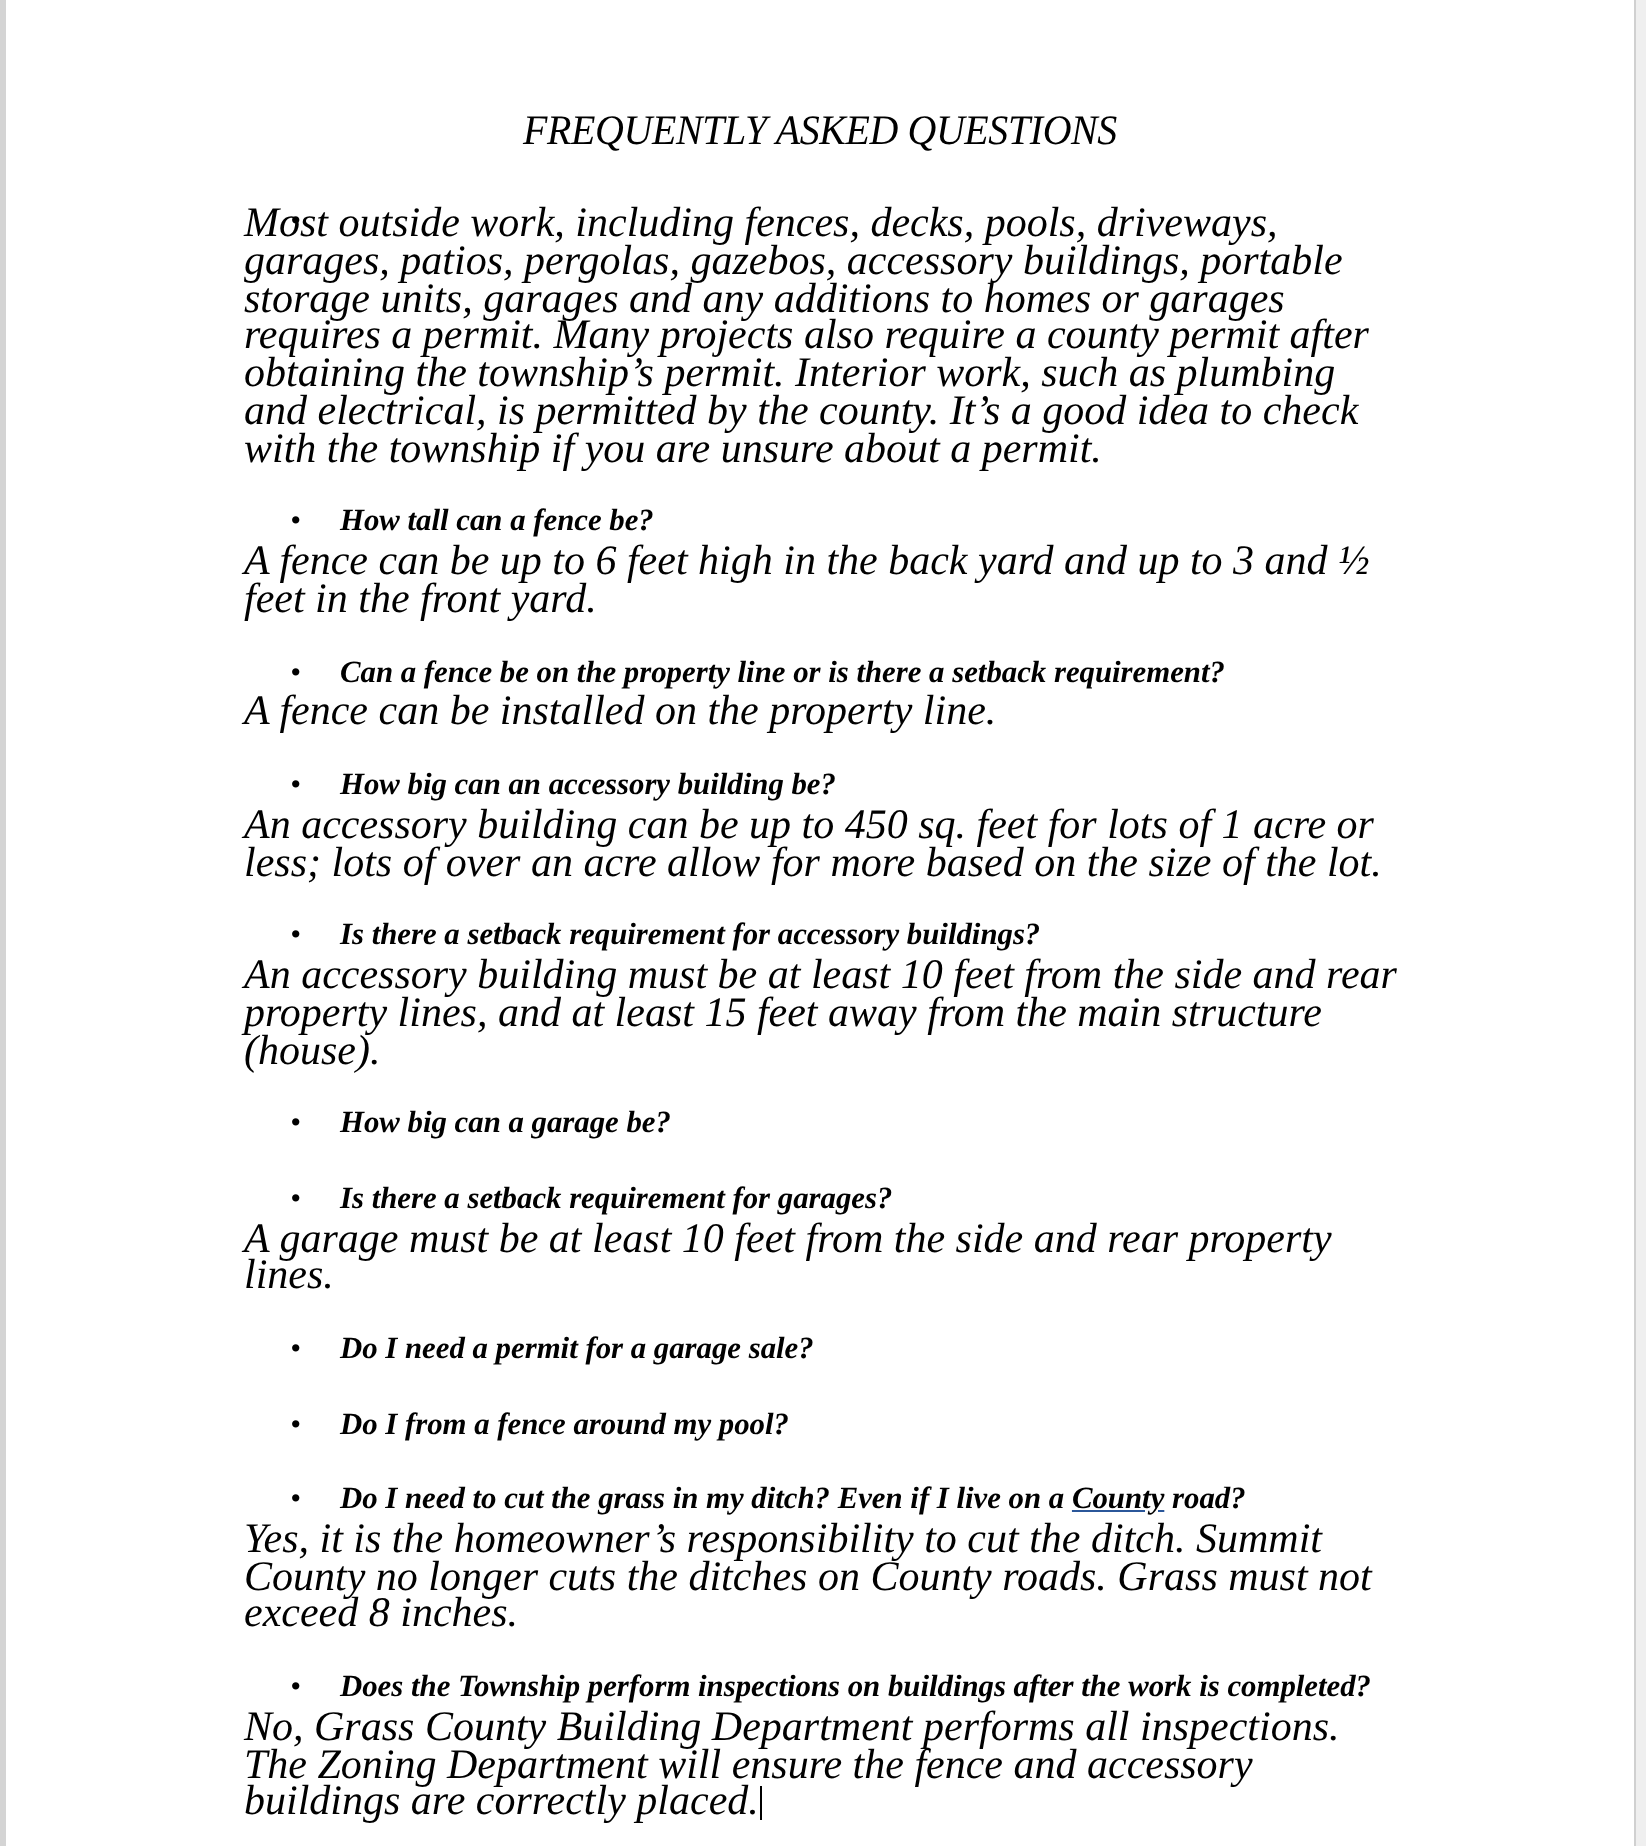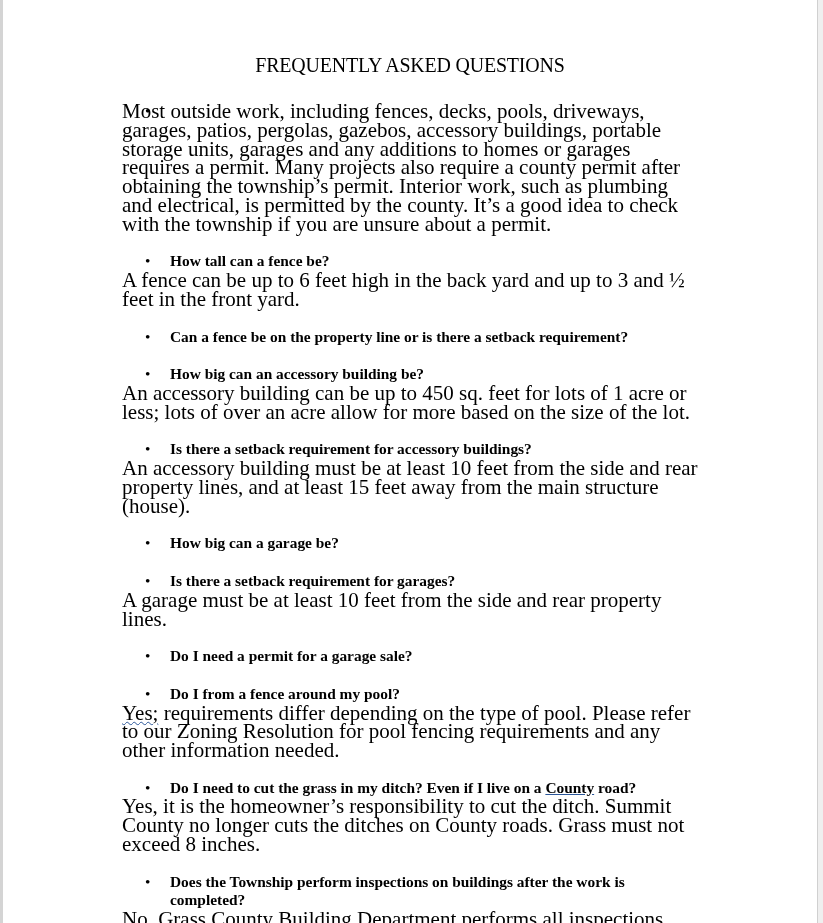--- a/index.html
+++ b/index.html
@@ -33,20 +33,21 @@
       border-left: 1px solid #d0d0d0;
       box-sizing: border-box;
     }
     .page {
       position: absolute;
       left: 3px;
       top: 0;
       width: 814px;
       height: 923px;
       background: #ffffff;
+      font-style: italic;
     }
     .title {
       position: absolute;
       top: 53px;
       left: 0;
       width: 814px;
       text-align: center;
       font-size: 21px;
       letter-spacing: -0.2px;
       transform: scaleX(0.95);
@@ -122,20 +123,21 @@
         <span>How tall can a fence be?</span>
       </div>
       <div class="a">A fence can be up to 6 feet high in the back yard and up to 3 and ½ feet in the front yard.</div>
     </div>
 
     <div class="faq">
       <div class="q">
         <span class="bullet">•</span>
         <span>Can a fence be on the property line or is there a setback requirement?</span>
       </div>
+      <div class="a">A fence can be installed on the property line.</div>
     </div>
 
     <div class="faq">
       <div class="q">
         <span class="bullet">•</span>
         <span>How big can an accessory building be?</span>
       </div>
       <div class="a">An accessory building can be up to 450 sq. feet for lots of 1 acre or less; lots of over an acre allow for more based on the size of the lot.</div>
     </div>
 
@@ -167,21 +169,20 @@
         <span class="bullet">•</span>
         <span>Do I need a permit for a garage sale?</span>
       </div>
     </div>
 
     <div class="faq">
       <div class="q">
         <span class="bullet">•</span>
         <span>Do I from a fence around my pool?</span>
       </div>
-      <div class="a"><span class="squiggle">Yes;</span><span> requirements differ depending on the type of pool. Please refer to our Zoning Resolution for pool fencing requirements and any other information needed.</span></div>
     </div>
 
     <div class="faq">
       <div class="q">
         <span class="bullet">•</span>
         <span>Do I need to cut the grass in my ditch? Even if I live on a </span><span class="underline-blue">County</span><span> road?</span>
       </div>
       <div class="a">Yes, it is the homeowner’s responsibility to cut the ditch.  Summit County no longer cuts the ditches on County roads. Grass must not exceed 8 inches.</div>
     </div>
 

